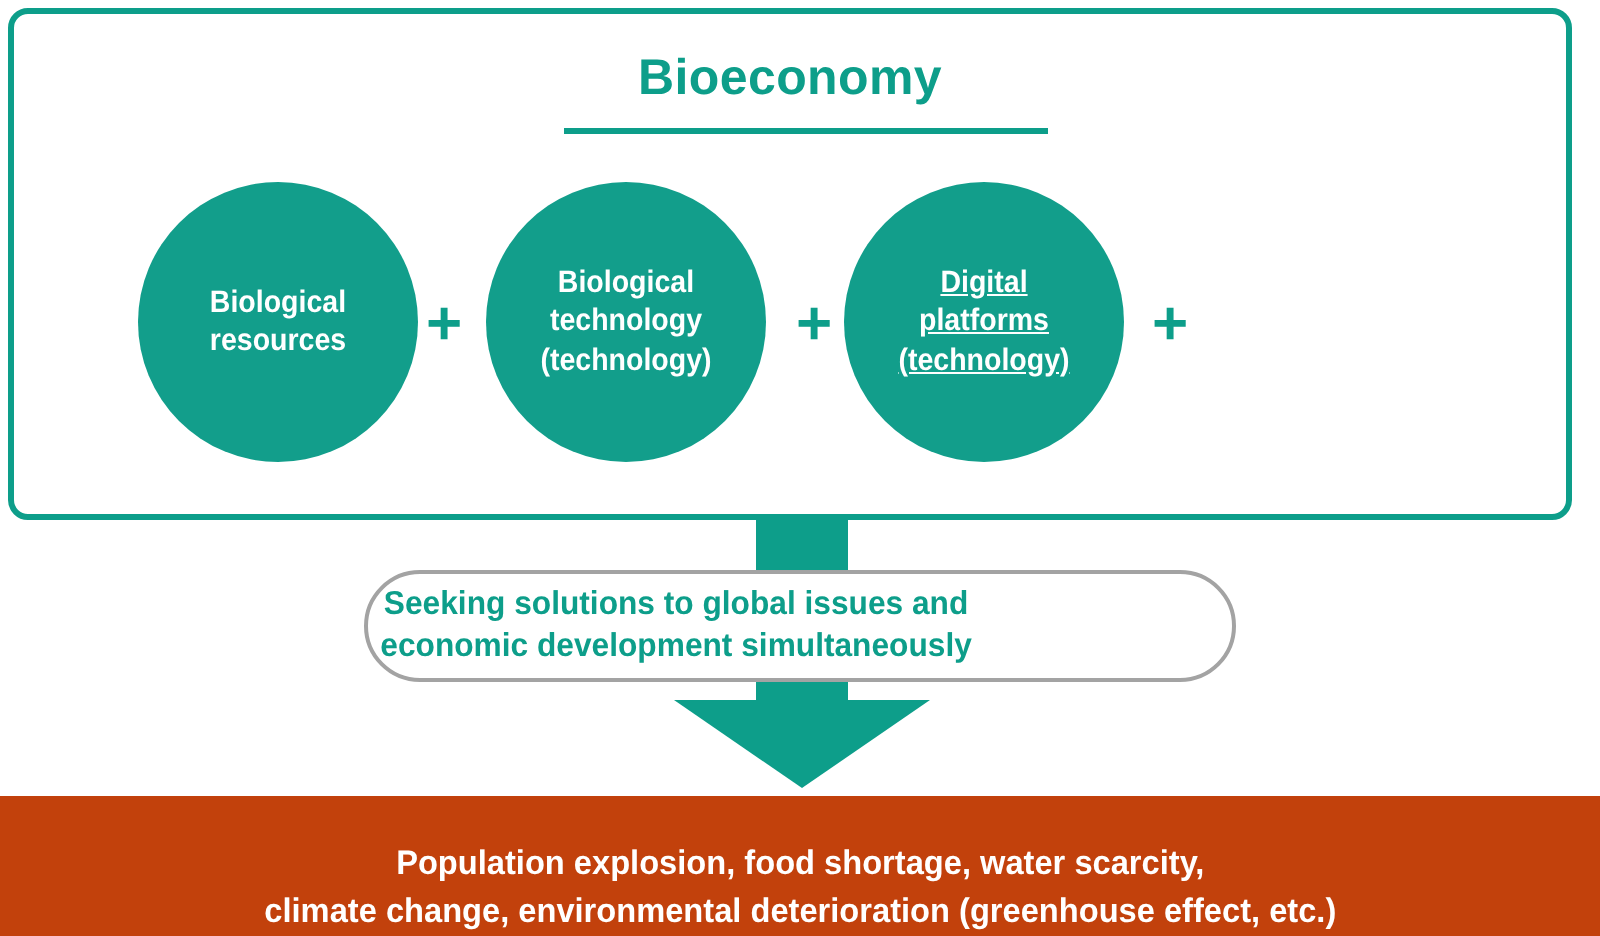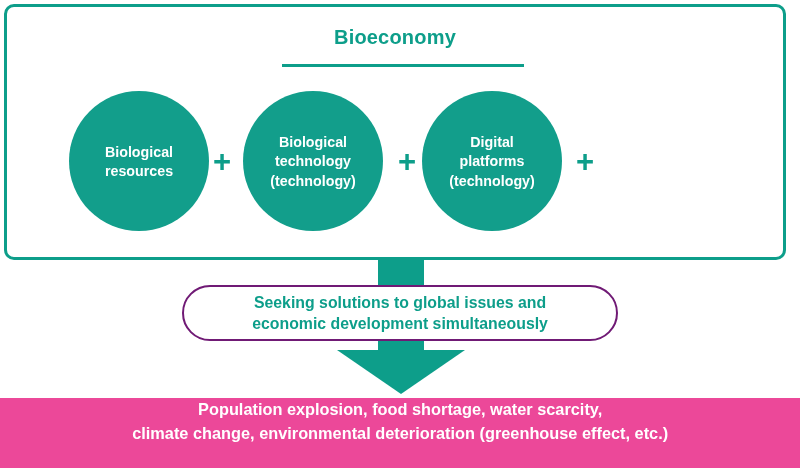--- a/index.html
+++ b/index.html
@@ -32,21 +32,21 @@
     border-radius: 10px;
     background: #ffffff;
   }
 
   #panel-title {
     position: absolute;
     left: 0;
     top: 20px;
     width: 100%;
     text-align: center;
-    font-size: 20px;
+    font-size: 25px;
     font-weight: bold;
     color: #0d9e8a;
     letter-spacing: 0.2px;
     line-height: 1;
   }
   #title-underline {
     position: absolute;
     left: 275px;
     top: 57px;
     width: 242px;
@@ -72,21 +72,21 @@
     top: 84px;
   }
   .circle .ctext {
     display: block;
     width: 128px;
     white-space: pre-line;
     transform: scaleX(0.92);
   }
   #circle-0 { left: 62px; }
   #circle-1 { left: 236px; }
-  #circle-2 { left: 415px; }
+  #circle-2 { left: 415px; text-decoration: underline; }
   #circle-3 { left: 598px; }
 
   .plus {
     position: absolute;
     top: 140px;
     width: 30px;
     height: 30px;
     color: #0d9e8a;
     font-size: 31px;
     font-weight: bold;
@@ -126,46 +126,45 @@
 
   
   #solution-pill {
     position: absolute;
     left: 182px;
     top: 285px;
     width: 436px;
     height: 56px;
     box-sizing: border-box;
     background: #ffffff;
-    border: 2px solid #701a75;
+    border: 2px solid #a3a3a3;
     border-radius: 28px;
     display: flex;
     align-items: center;
-    justify-content: center;
   }
   #solution-text {
     color: #0d9e8a;
     font-size: 16.5px;
     font-weight: bold;
     line-height: 1.28;
     text-align: center;
     white-space: pre-line;
     transform: scaleX(0.96);
   }
 
   
   #issues-banner {
     position: absolute;
     left: 0;
     top: 398px;
     width: 800px;
     height: 70px;
-    background: #ec4899;
+    background: #c2410c;
     display: flex;
-    align-items: flex-start;
+    align-items: flex-end;
     justify-content: center;
   }
   #issues-text {
     color: #ffffff;
     font-size: 17px;
     font-weight: bold;
     line-height: 1.4;
     text-align: center;
     white-space: pre-line;
     transform: scaleX(0.96);

